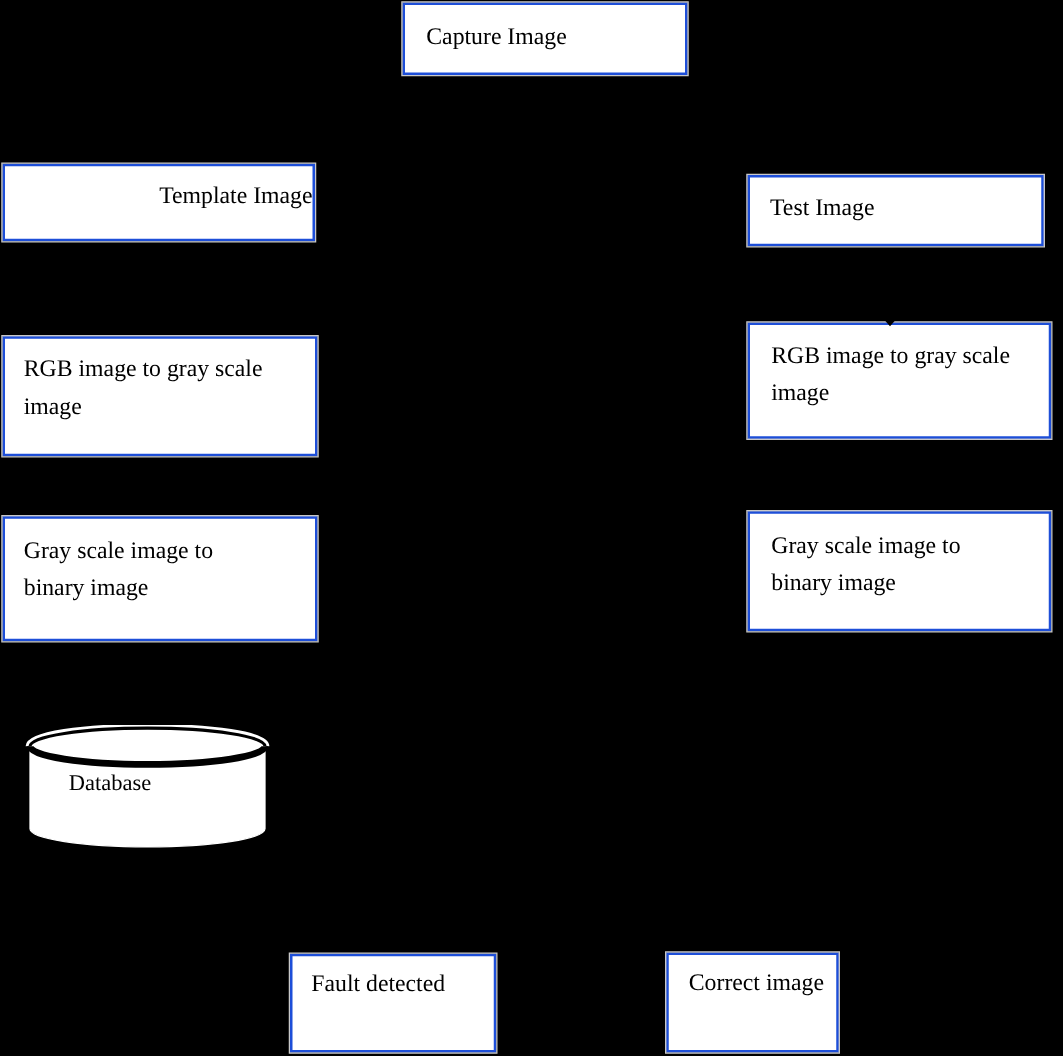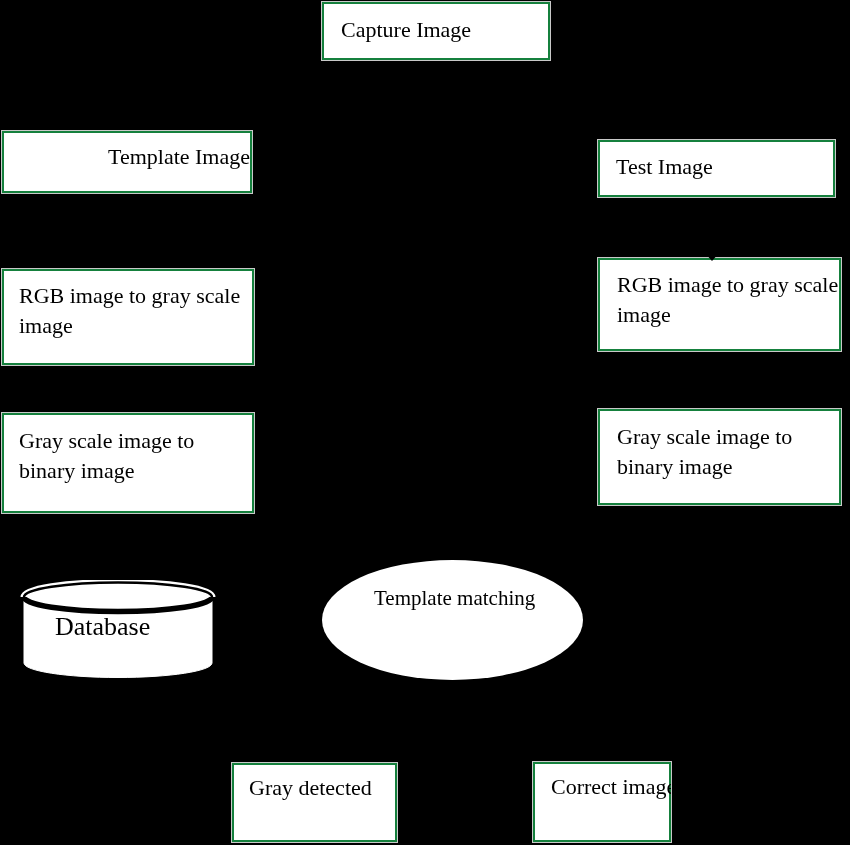--- a/index.html
+++ b/index.html
@@ -12,24 +12,24 @@
     width: 850px;
     height: 845px;
     background: #000000;
     overflow: hidden;
     font-family: "Liberation Serif", "DejaVu Serif", serif;
     color: #000000;
   }
   .node {
     position: absolute;
     background: #ffffff;
-    border: 2px solid #15803d;
+    border: 2px solid #1d4ed8;
     outline: 1px solid #c9c9c9;
     box-sizing: border-box;
-    font-size: 22px;
+    font-size: 19px;
     line-height: 30px;
   }
   .node .lbl {
     display: block;
     white-space: nowrap;
   }
   
   .n-capture  { left: 322px; top: 2px;   width: 228px; height: 58px;  padding: 11px 0 0 17px; }
   .n-template { left: 2px;   top: 131px; width: 250px; height: 62px;  padding: 9px 0 0 15px; text-align: right; }
   .n-test     { left: 598px; top: 140px; width: 237px; height: 57px;  padding: 10px 0 0 16px; }
@@ -56,21 +56,21 @@
   }
   
   .cyl-wrap {
     position: absolute;
     left: 20px; top: 580px;
     width: 196px; height: 100px;
   }
   .cyl-label {
     position: absolute;
     left: 55px; top: 612px;
-    font-size: 26px;
+    font-size: 18px;
     line-height: 29px;
     white-space: nowrap;
   }
   
   .arrowhead {
     position: absolute;
     left: 705px; top: 253px;
     width: 0; height: 0;
     border-left: 7px solid transparent;
     border-right: 7px solid transparent;
@@ -124,28 +124,22 @@
 
       <path d="M 4 17 A 94 14.5 0 0 1 192 17 L 192 83 A 94 14.5 0 0 1 4 83 Z" fill="#ffffff" stroke="#ffffff" stroke-width="1"></path>
 
       <path d="M 4 17 A 94 14.5 0 0 1 192 17" fill="none" stroke="#000000" stroke-width="2.5"></path>
 
       <path d="M 4 17 A 94 14.5 0 0 0 192 17" fill="none" stroke="#000000" stroke-width="5.5"></path>
     </svg>
   </div>
   <div class="cyl-label">Database</div>
 
-  <div class="n-ellipse">
-    <div class="txt">
-      <span class="lbl">Template</span>
-      <span class="lbl">matching</span>
-    </div>
-  </div>
 
   <div class="node n-fault">
-    <span class="lbl">Gray detected</span>
+    <span class="lbl">Fault detected</span>
   </div>
 
   <div class="node n-correct">
     <span class="lbl">Correct image</span>
   </div>
 
 </div>
 
 </body></html>

